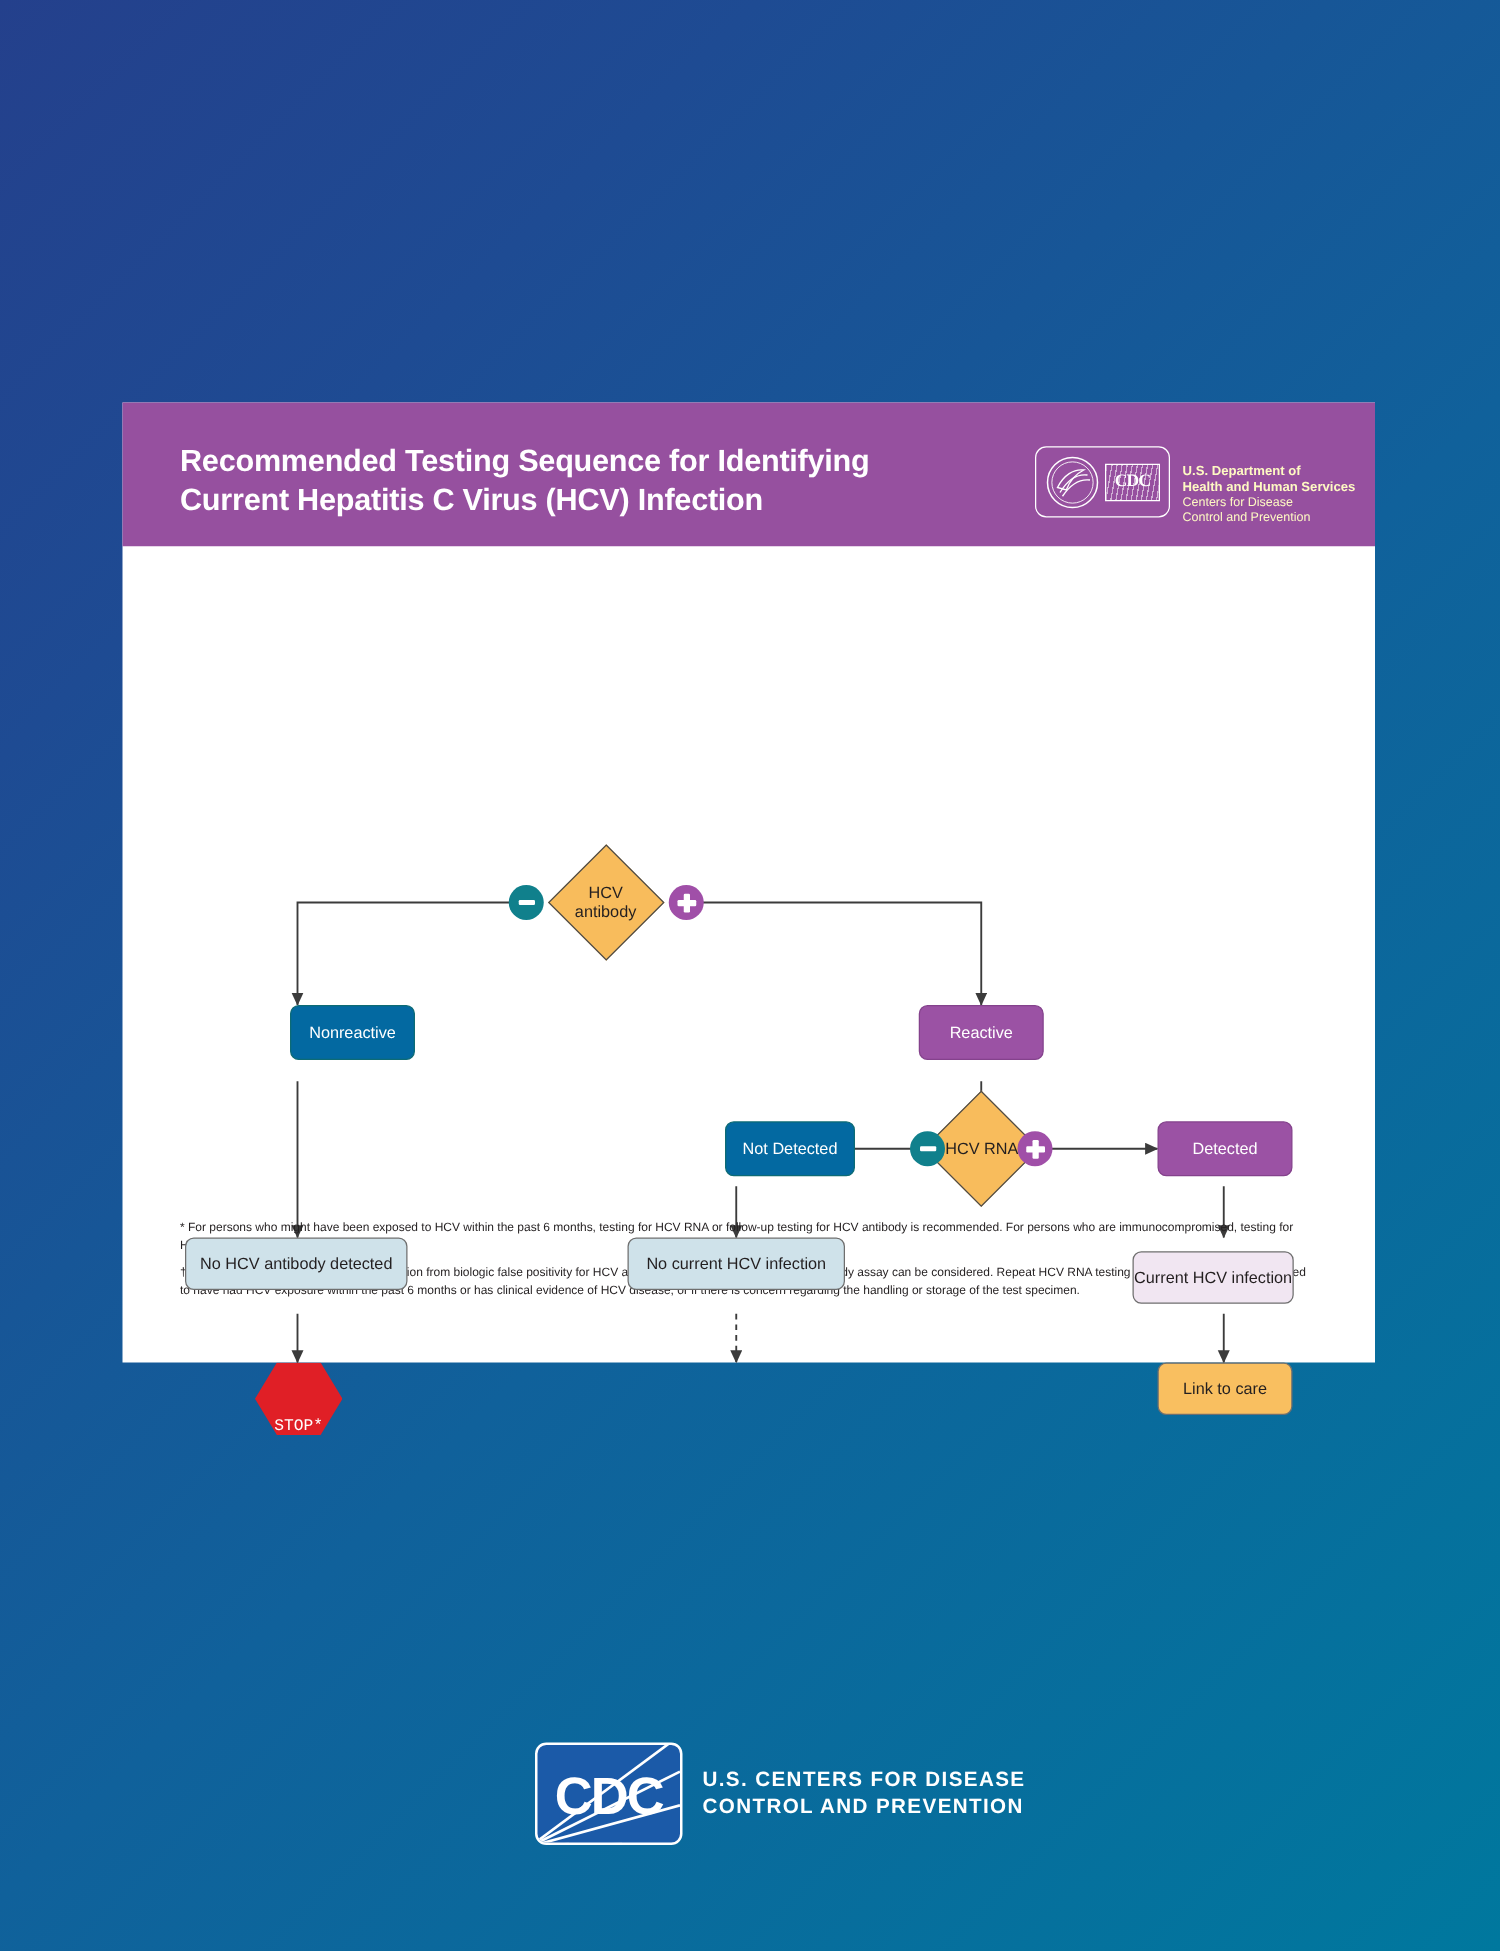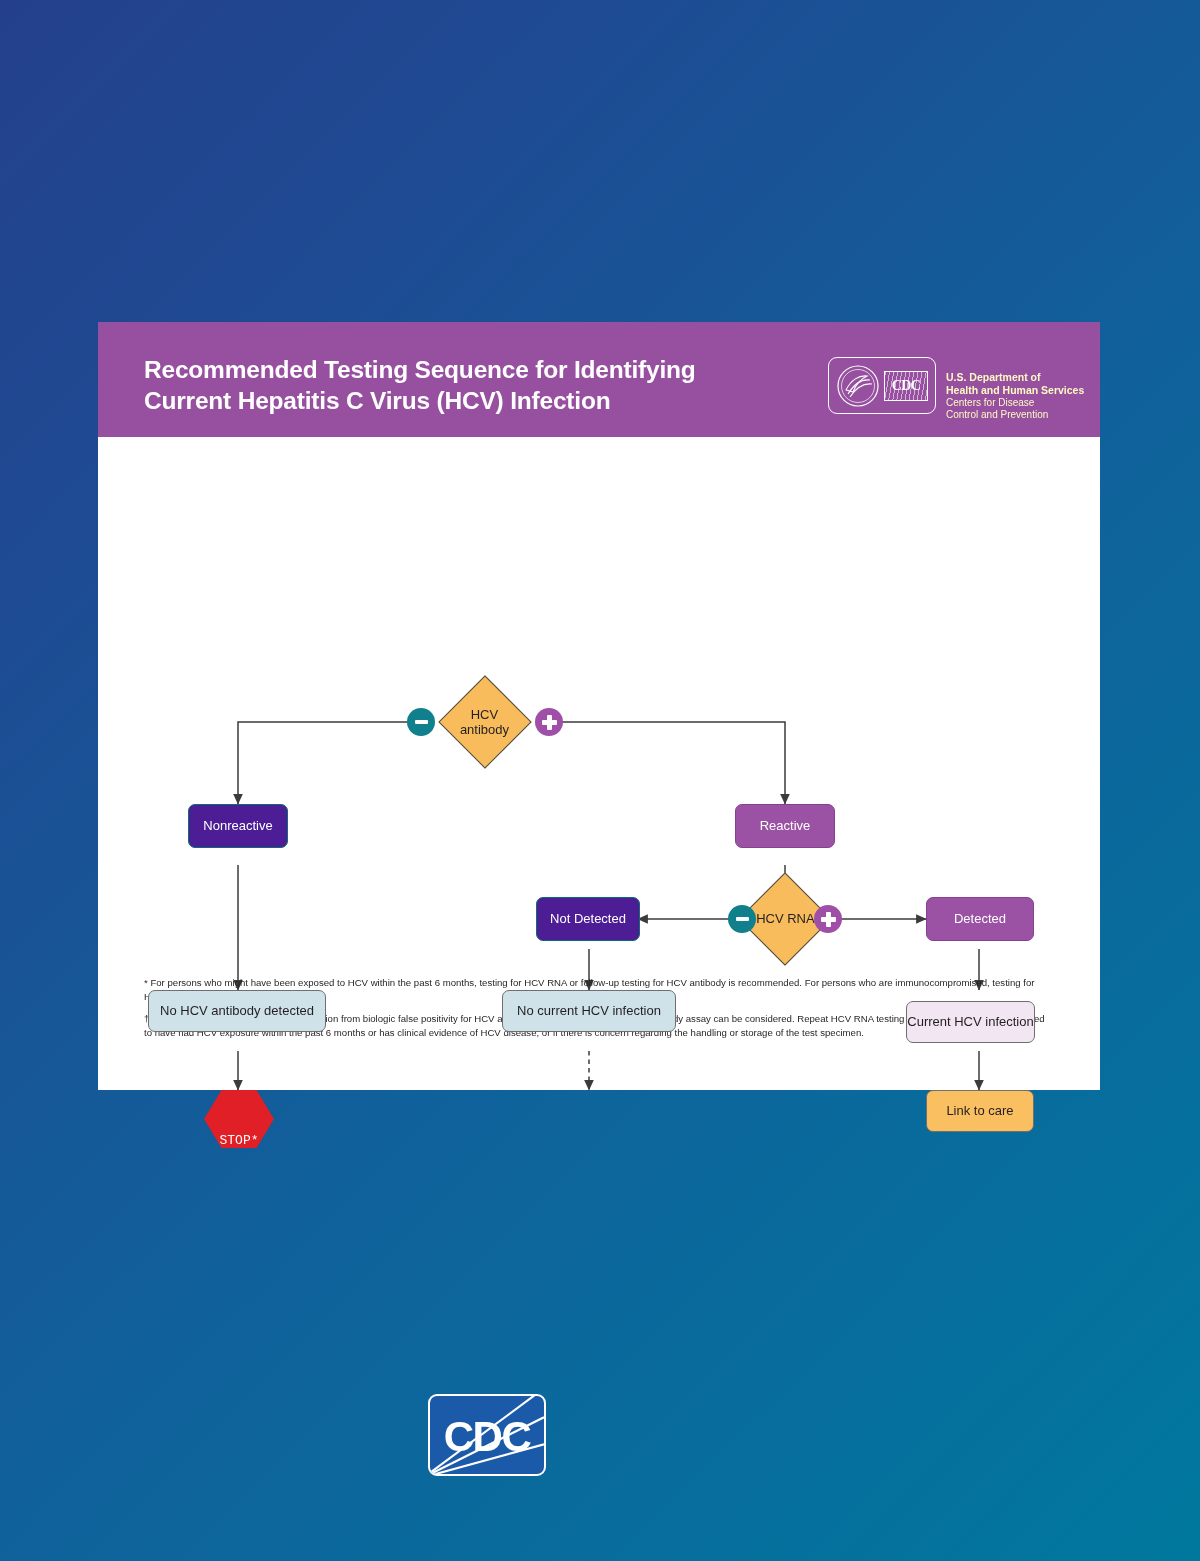--- a/index.html
+++ b/index.html
@@ -117,21 +117,21 @@
     transform: rotate(-45deg);
     display: block;
     white-space: pre-line;
     font-size: 13px;
   }
 
   .pill {
     border-radius: 7px;
     border: 1.1px solid #6f6f6f;
   }
-  .pill.teal  { background: #4c1d95; color: #ffffff; border-color: #0d6b75; }
+  .pill.teal  { background: #0369a1; color: #ffffff; border-color: #0d6b75; margin-left: 44px; }
   .pill.purple{ background: #9b52a4; color: #ffffff; border-color: #84428c; }
   .pill.lightblue { background: #cfe2ea; color: #231f20; }
   .pill.lavender  { background: #f1e6f2; color: #231f20; }
   .pill.orange    { background: #f9bf60; color: #231f20; }
 
   
   .marker {
     position: absolute;
     border-radius: 50%;
     z-index: 6;
@@ -355,13 +355,15 @@
       <g stroke="#ffffff" stroke-width="2.2" fill="none">
         <path d="M-6,84 L118,-8"></path>
         <path d="M-6,84 L118,22"></path>
         <path d="M-6,84 L118,50"></path>
         <path d="M-6,84 L70,82"></path>
         <path d="M-6,84 L26,82"></path>
       </g>
     </svg>
     <div class="cdc-word">CDC</div>
   </div>
+  <div class="cdc-footer-text">U.S. CENTERS FOR DISEASE
+CONTROL AND PREVENTION</div>
 </div>
 
 </body></html>

